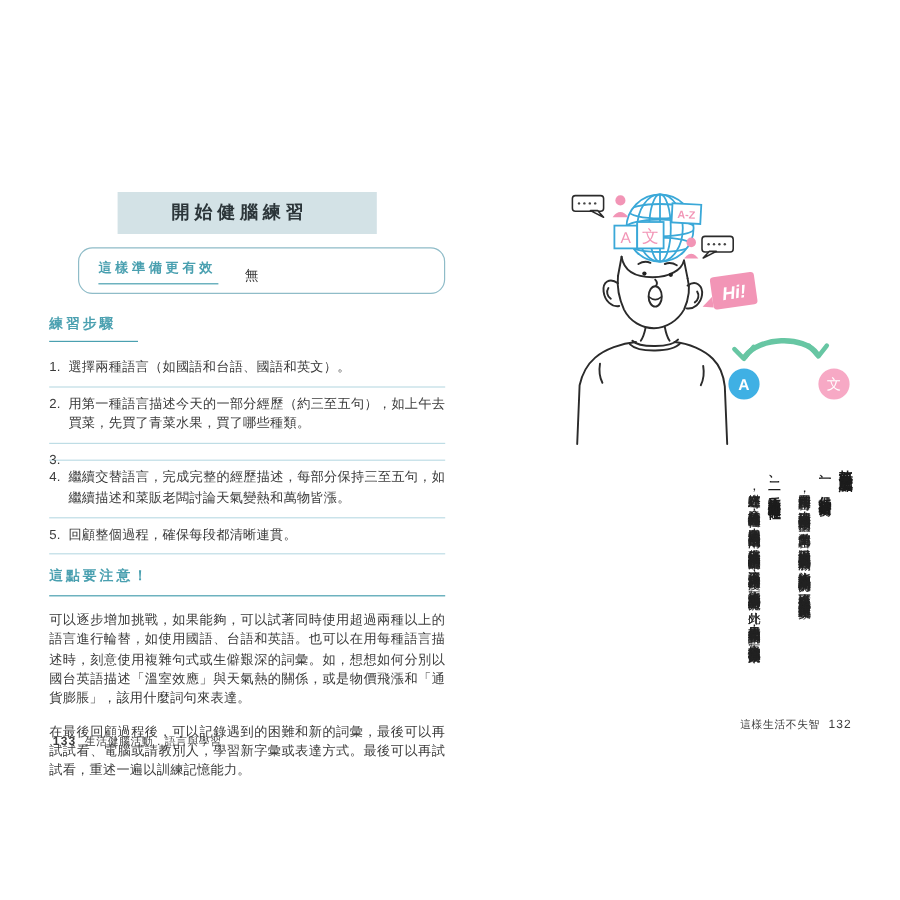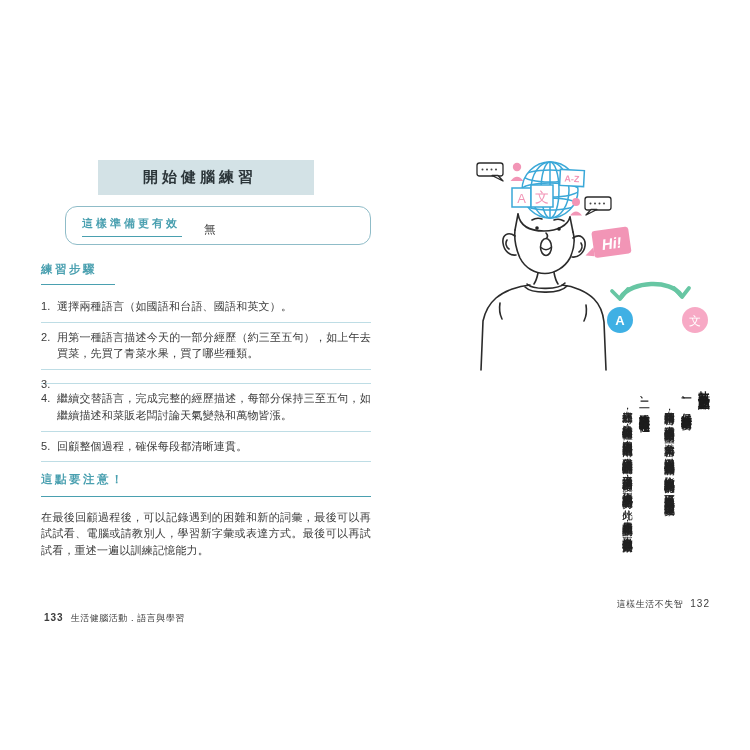--- a/index.html
+++ b/index.html
@@ -116,20 +116,21 @@
         <span class="num">4.</span>
         <span>繼續交替語言，完成完整的經歷描述，每部分保持三至五句，如繼續描述和菜販老闆討論天氣變熱和萬物皆漲。</span>
       </li>
       <li>
         <span class="num">5.</span>
         <span>回顧整個過程，確保每段都清晰連貫。</span>
       </li>
     </ol>
 
     <div class="notes-title">這點要注意！</div>
+    <p class="note-para">可以逐步增加挑戰，如果能夠，可以試著同時使用超過兩種以上的語言進行輪替，如使用國語、台語和英語。也可以在用每種語言描述時，刻意使用複雜句式或生僻艱深的詞彙。如，想想如何分別以國台英語描述「溫室效應」與天氣熱的關係，或是物價飛漲和「通貨膨脹」，該用什麼詞句來表達。</p>
     <p class="note-para">在最後回顧過程後，可以記錄遇到的困難和新的詞彙，最後可以再試試看、電腦或請教別人，學習新字彙或表達方式。最後可以再試試看，重述一遍以訓練記憶能力。</p>
   </div>
 
   <div class="footer-left">
     <span class="pageno">133</span><span>生活健腦活動．語言與學習</span>
   </div>
 
   <div class="illustration">
     <svg viewBox="0 0 300 237" width="300" height="237">
 

